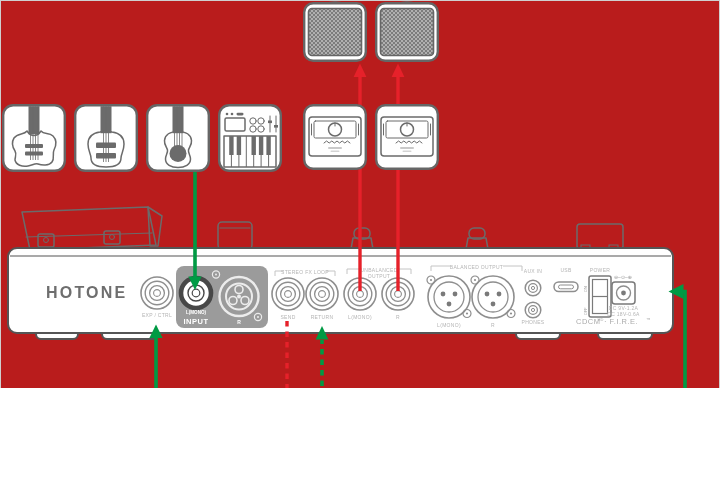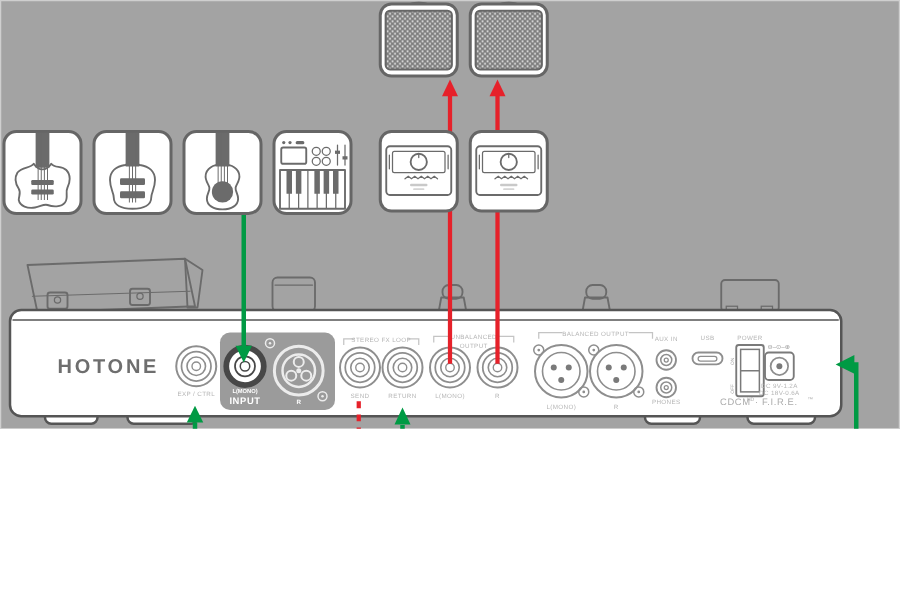--- a/index.html
+++ b/index.html
@@ -1,16 +1,16 @@
 <!DOCTYPE html>
 <html><head>
 <meta charset="utf-8">
 <style>
   html,body{margin:0;padding:0;background:#fff;}
-  .stage{position:relative;width:720px;height:343px;background:#a3a3a3;box-sizing:border-box;
+  .stage{position:relative;width:720px;height:388px;background:#b91c1c;box-sizing:border-box;
          font-family:"Liberation Sans", sans-serif;}
   .stage > svg{position:absolute;left:0;top:0;}
   svg text{font-family:"Liberation Sans", sans-serif;}
   .tile{fill:#fff;stroke:#666;stroke-width:2.4;}
   .ln{stroke:#6b6b6b;stroke-width:1.5;fill:none;stroke-linecap:round;stroke-linejoin:round;}
   .lnthin{stroke:#6b6b6b;stroke-width:1;fill:none;stroke-linecap:round;}
   .dk{fill:#6b6b6b;stroke:none;}
   .devln{stroke:#555;stroke-width:2;fill:#fff;}
   .jack{stroke:#8e8e8e;fill:none;}
   .lbl{fill:#b5b5b5;font-size:5px;letter-spacing:.3px;text-anchor:middle;}

